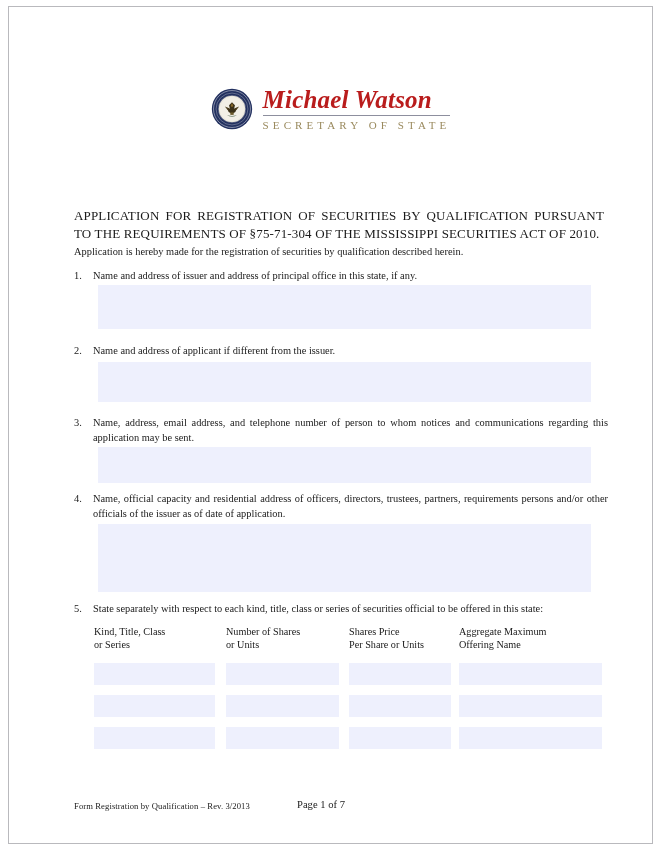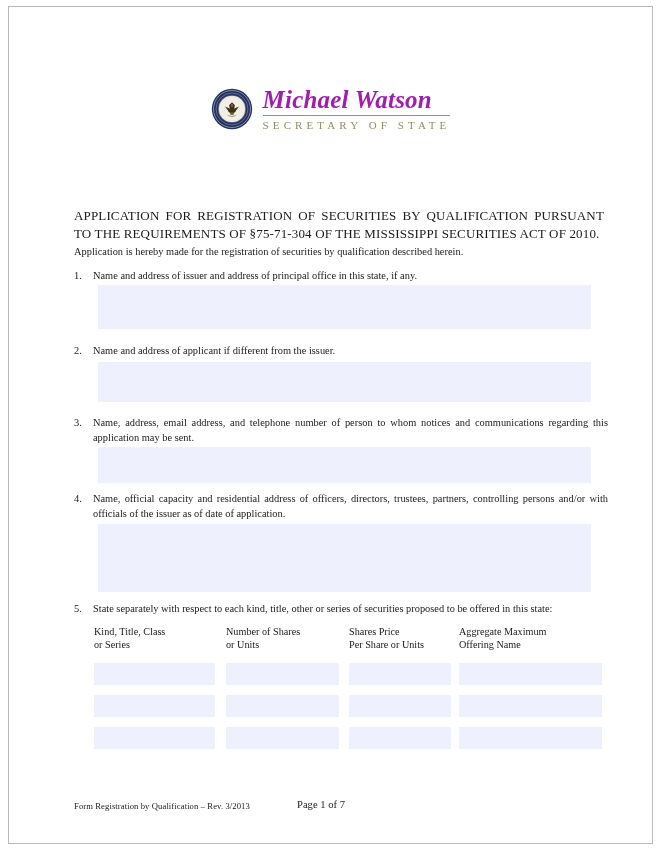--- a/index.html
+++ b/index.html
@@ -53,21 +53,21 @@
   .brand-block {
     display: flex;
     flex-direction: column;
     align-items: stretch;
   }
   .brand-name {
     font-family: "Liberation Serif", serif;
     font-size: 25px;
     font-weight: bold;
     font-style: italic;
-    color: #a21caf;
+    color: #b91c1c;
     letter-spacing: 0.2px;
     line-height: 1.05;
     padding-bottom: 2px;
     border-bottom: 1.5px solid #8d8f9e;
     white-space: nowrap;
   }
   .brand-sub {
     font-family: "Liberation Serif", serif;
     font-size: 11px;
     color: #9a8a5e;
@@ -216,29 +216,29 @@
     <div class="item-row">
       <span class="item-num">3.</span>
       <span class="item-text">Name, address, email address, and telephone number of person to whom notices and communications regarding this application may be sent.</span>
     </div>
   </div>
   <input class="field" style="left: 89px; top: 440px; width: 493px; height: 36px;" value="">
 
   <div class="item" style="top:485px;">
     <div class="item-row">
       <span class="item-num">4.</span>
-      <span class="item-text">Name, official capacity and residential address of officers, directors, trustees, partners, controlling persons and/or with officials of the issuer as of date of application.</span>
+      <span class="item-text">Name, official capacity and residential address of officers, directors, trustees, partners, requirements persons and/or other officials of the issuer as of date of application.</span>
     </div>
   </div>
   <input class="field" style="left: 89px; top: 517px; width: 493px; height: 68px;" value="">
 
   <div class="item" style="top:595px;">
     <div class="item-row">
       <span class="item-num">5.</span>
-      <span class="item-text">State separately with respect to each kind, title, other or series of securities proposed to be offered in this state:</span>
+      <span class="item-text">State separately with respect to each kind, title, class or series of securities official to be offered in this state:</span>
     </div>
   </div>
 
   <div class="table-head">
     <div class="th" style="left:85px;">
       <div>Kind, Title, Class</div>
       <div>or Series</div>
     </div>
     <div class="th" style="left:217px;">
       <div>Number of Shares</div>

